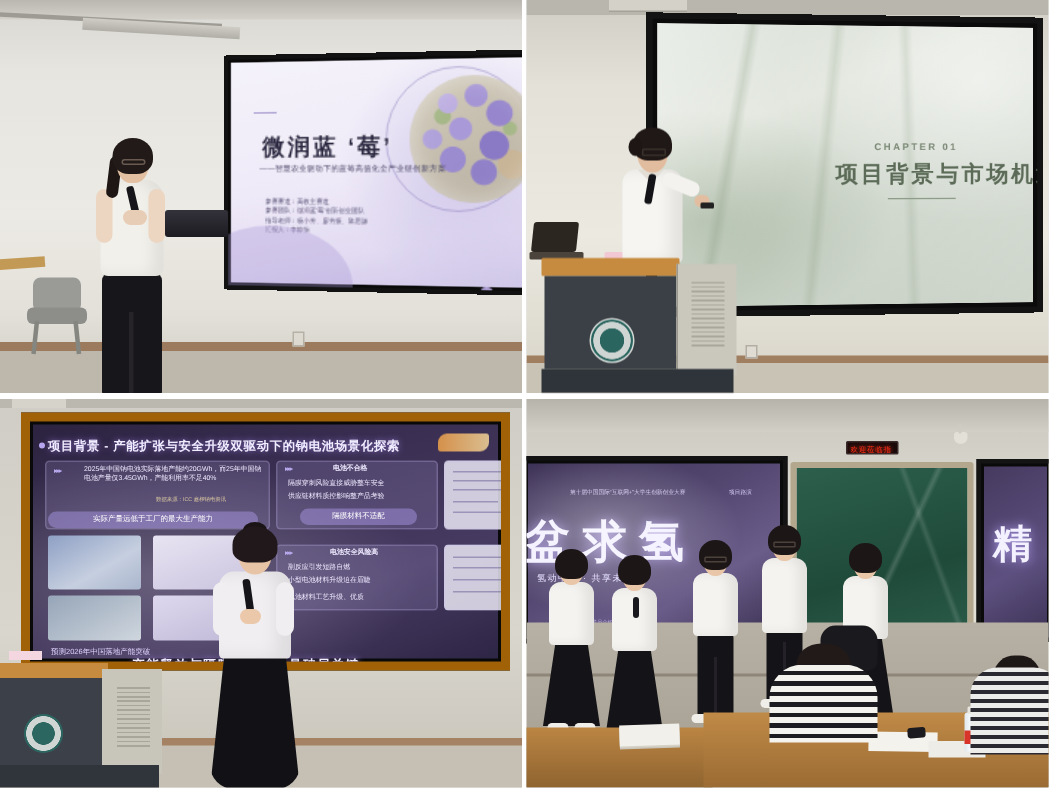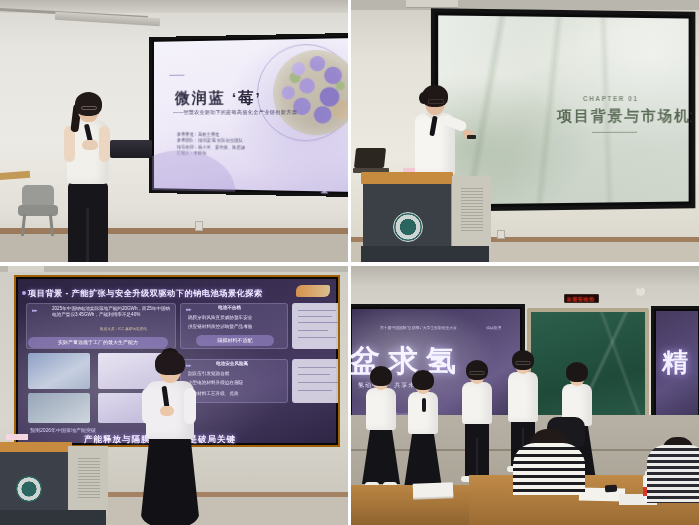--- a/index.html
+++ b/index.html
@@ -222,21 +222,21 @@
   .q2 .mic{ position:absolute; left:20px; top:26px; width:5px; height:20px; border-radius:2px; background:#141317; transform:rotate(10deg); }
   .q2 .clicker{ position:absolute; left:56px; top:45px; width:9px; height:4px; background:#222; border-radius:1px; }
   .q2 .floor{ position:absolute; left:0; bottom:0; width:100%; height:22px; background:#c9c3b6; }
   .q2 .baseboard{ position:absolute; left:0; bottom:20px; width:100%; height:5px; background:#a07f60; }
   .q2 .socket{ position:absolute; left:146px; bottom:23px; width:8px; height:9px; background:#e0dcd3; border:1px solid #b3aea3; }
 
   
   .q3 .wall{ background:linear-gradient(180deg,#cfcdc5,#d9d6cd 60%,#c6c2b8); }
   .q3 .frame{
     left:14px; top:9px; width:326px; height:172px;
-    border:2px solid #a16207; background:#090909;
+    border:6px solid #a16207; background:#090909;
   }
   .q3 .slide{
     position:absolute; left:2px; top:2px; right:2px; bottom:2px;
     background:linear-gradient(160deg,#2c2340 0%,#3a2f52 35%,#463a61 70%,#2e2645 100%);
   }
   .q3 .slide:before{
     content:""; position:absolute; inset:0;
     background:radial-gradient(ellipse at 28% 65%, rgba(255,255,255,.22) 0%, transparent 55%);
   }
   .q3 .sl-title{

